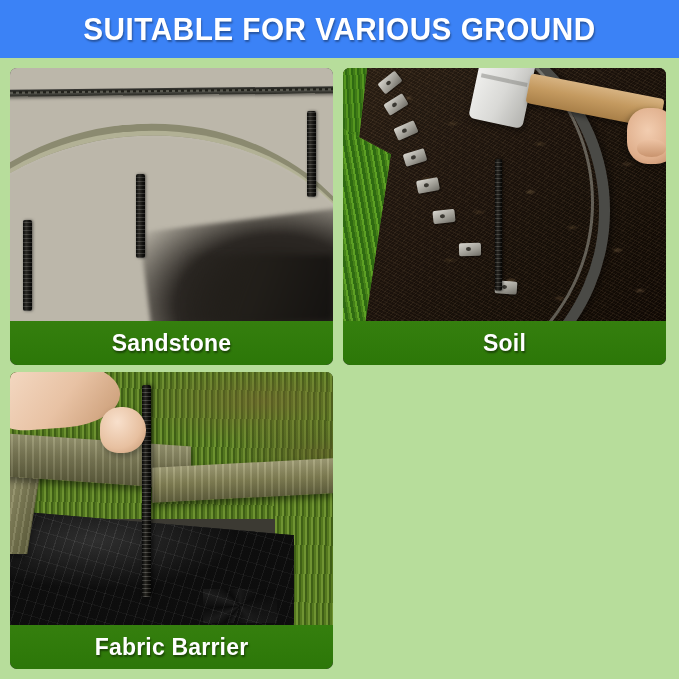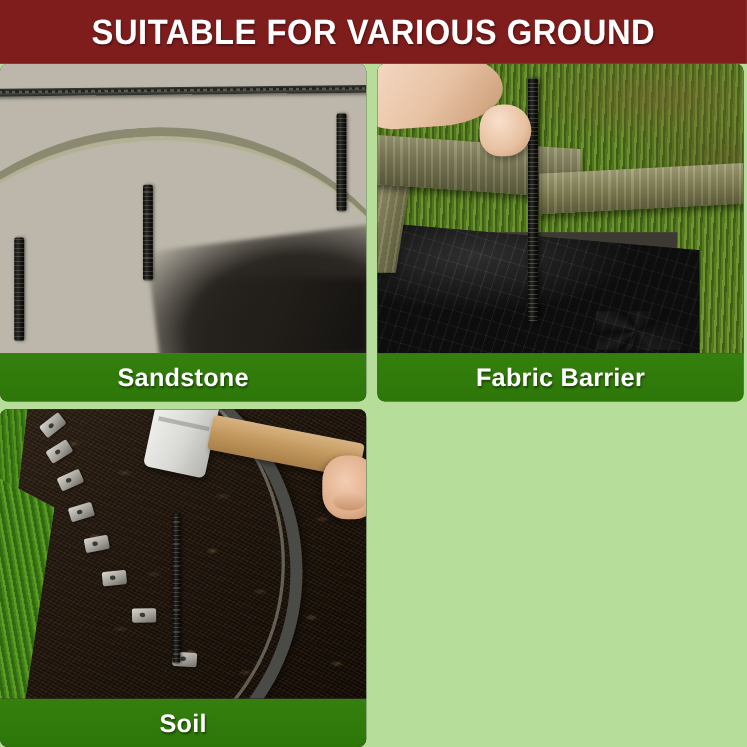--- a/index.html
+++ b/index.html
@@ -6,42 +6,42 @@
   body{
     width:679px;height:679px;overflow:hidden;
     background:#b7dd9b;
     font-family:"Liberation Sans", sans-serif;
   }
   #page{position:relative;width:679px;height:679px;background:#b7dd9b;}
 
   
   .header{
     position:absolute;left:0;top:0;width:679px;height:58px;
-    background:#7f1d1d;
+    background:#3b82f6;
     display:flex;align-items:center;justify-content:center;
   }
   .header-title{
     color:#ffffff;
     font-size:32px;
     font-weight:bold;
     letter-spacing:0.5px;
     font-family:"Liberation Sans", sans-serif;
     transform:scaleX(0.93);
     text-shadow:1px 2px 2px rgba(0,0,0,.35);
     white-space:nowrap;
   }
 
   
   .grid{
     position:absolute;left:0;top:58px;width:676px;height:621px;
     display:grid;
     grid-template-columns:1fr 1fr;
     grid-template-rows:1fr 1fr;
     column-gap:10px;row-gap:7px;
-    padding:0;
+    padding:10px;
     box-sizing:border-box;
   }
   .card{
     position:relative;
     border-radius:7px;
     overflow:hidden;
     background:#333;
     display:flex;flex-direction:column;
   }
   .photo{
@@ -449,39 +449,20 @@
         <div class="stake s1"></div>
         <div class="stake s2"></div>
         <div class="stake s3"></div>
       </div>
       <div class="caption">
         <span class="caption-text">Sandstone</span>
       </div>
     </div>
 
     <div class="card">
-      <div class="photo p3">
-        <div class="lawn"></div>
-        <div class="lawn-right"></div>
-        <div class="fabric">
-          <div class="fabric-crease"></div>
-        </div>
-        <div class="beam beam-c"></div>
-        <div class="beam beam-a"></div>
-        <div class="beam beam-b"></div>
-        <div class="stake"></div>
-        <div class="arm"></div>
-        <div class="fist"></div>
-      </div>
-      <div class="caption">
-        <span class="caption-text">Fabric Barrier</span>
-      </div>
-    </div>
-
-    <div class="card">
       <div class="photo p2">
         <div class="soil"></div>
         <div class="grass"></div>
         <div class="grass2"></div>
         <div class="edge"></div>
         <div class="edge-hi"></div>
         <div class="tab t1"></div>
         <div class="tab t2"></div>
         <div class="tab t3"></div>
         <div class="tab t4"></div>
@@ -493,15 +474,34 @@
         <div class="mallet-head"></div>
         <div class="handle"></div>
         <div class="hand"></div>
         <div class="finger"></div>
       </div>
       <div class="caption">
         <span class="caption-text">Soil</span>
       </div>
     </div>
 
+    <div class="card">
+      <div class="photo p3">
+        <div class="lawn"></div>
+        <div class="lawn-right"></div>
+        <div class="fabric">
+          <div class="fabric-crease"></div>
+        </div>
+        <div class="beam beam-c"></div>
+        <div class="beam beam-a"></div>
+        <div class="beam beam-b"></div>
+        <div class="stake"></div>
+        <div class="arm"></div>
+        <div class="fist"></div>
+      </div>
+      <div class="caption">
+        <span class="caption-text">Fabric Barrier</span>
+      </div>
+    </div>
+
 
   </div>
 </div>
 
 </body></html>

